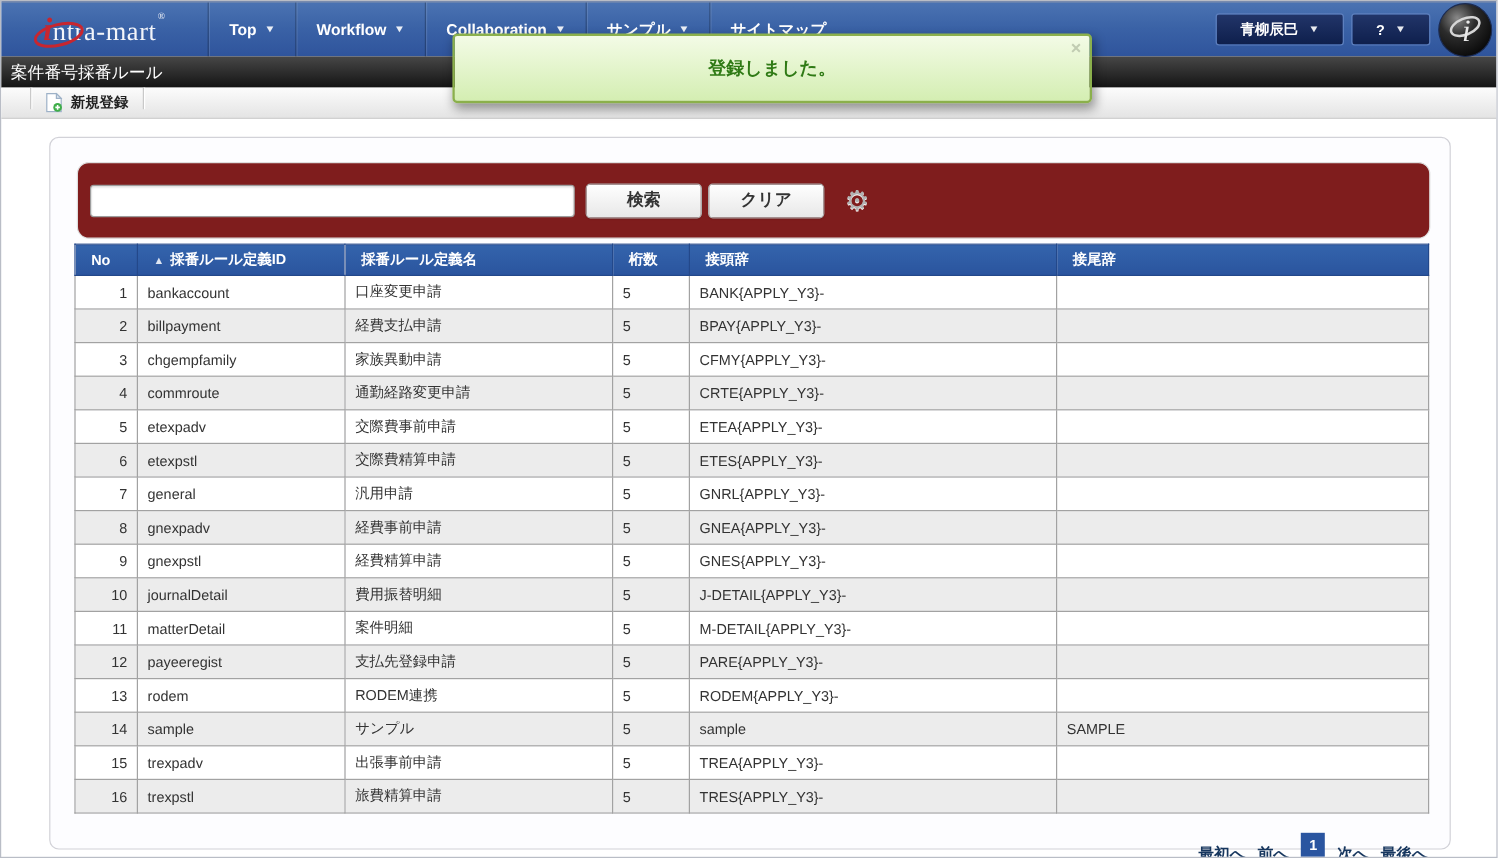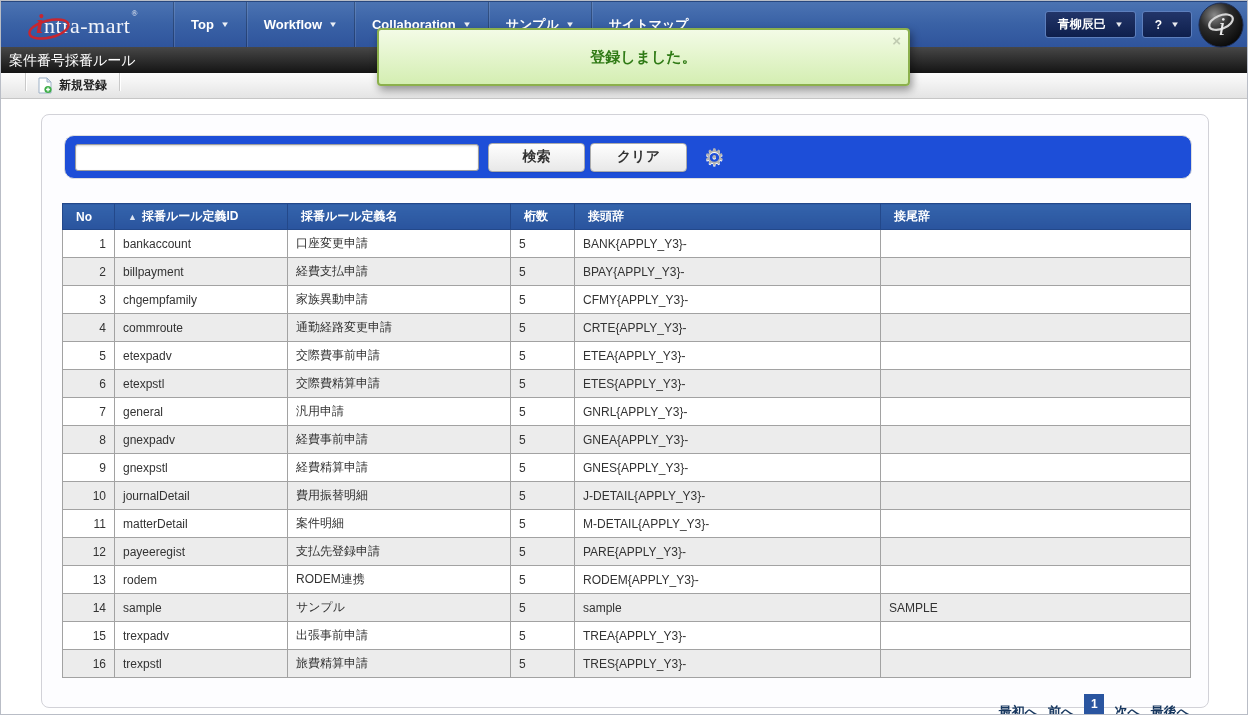--- a/index.html
+++ b/index.html
@@ -26,21 +26,21 @@
   .brand-swoosh { position:absolute; left:-9px; top:7px; z-index:1; }
   .brand-reg { font-size:8px; vertical-align:top; margin-left:1px; }
   .nav-item {
     display:flex; align-items:center; padding:4px 17px; cursor:pointer;
     color:#ffffff; font-size:13px; font-weight:bold;
     border-left:1px solid rgba(0,0,0,.25); box-shadow:inset 1px 0 0 rgba(255,255,255,.12);
   }
   .caret { font-size:8px; margin-left:7px; opacity:.9; transform:scaleX(1.2); }
   .nav-right { margin-left:auto; display:flex; align-items:center; gap:6px; padding-right:3px; }
   .nav-btn {
-    height:27px; display:flex; align-items:center; gap:9px; padding:0 12px; cursor:pointer;
+    height:27px; display:flex; align-items:center; gap:9px; padding:0 20px; cursor:pointer;
     background:linear-gradient(#223569,#0e1f4c);
     border:1px solid #5d7fbd; border-radius:3px;
     color:#fff; font-size:12px; font-weight:bold;
   }
   .nav-btn .caret { margin-left:0; }
   .logo-circle { width:46px; height:46px; cursor:pointer; margin-top:1px; }
 
   
   .titlebar {
     height:26px; line-height:26px; padding-left:8px;
@@ -60,22 +60,22 @@
     background:none; border:none; font-size:12px; font-weight:bold; color:#222;
     font-family:inherit;
   }
 
   
   .panel {
     position:absolute; left:40px; top:113px; width:1168px; height:594px;
     background:#fdfdff; border:1px solid #d2d2d8; border-radius:8px;
   }
   .searchbar {
-    position:absolute; left:22px; top:20px; width:1128px; height:44px;
-    background:#1d4ed8; border:1px solid #dedede; border-radius:10px;
+    position:absolute; left:22px; top:20px; width:1128px; height:64px;
+    background:#7f1d1d; border:1px solid #dedede; border-radius:10px;
     display:flex; align-items:center; padding:0 10px;
   }
   .search-input {
     width:404px; height:27px; padding:0 7px; margin-right:9px;
     border:1px solid #9d9d9d; border-radius:3px;
     box-shadow:inset 0 1px 2px rgba(0,0,0,.15);
     font-size:13px; font-family:inherit;
   }
   .btn {
     min-width:97px; height:29px; margin-right:5px; cursor:pointer;

